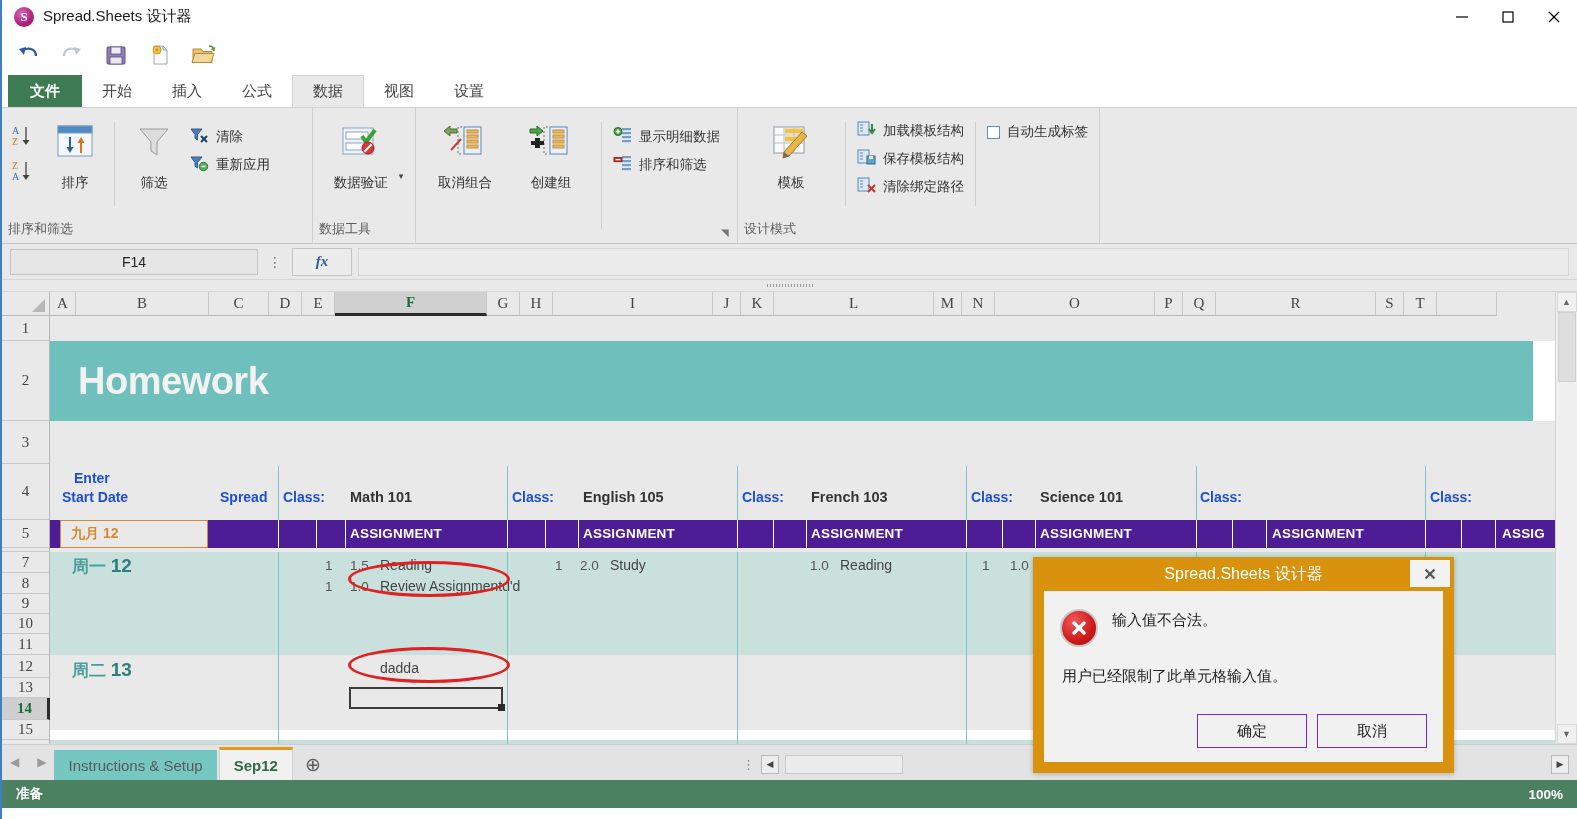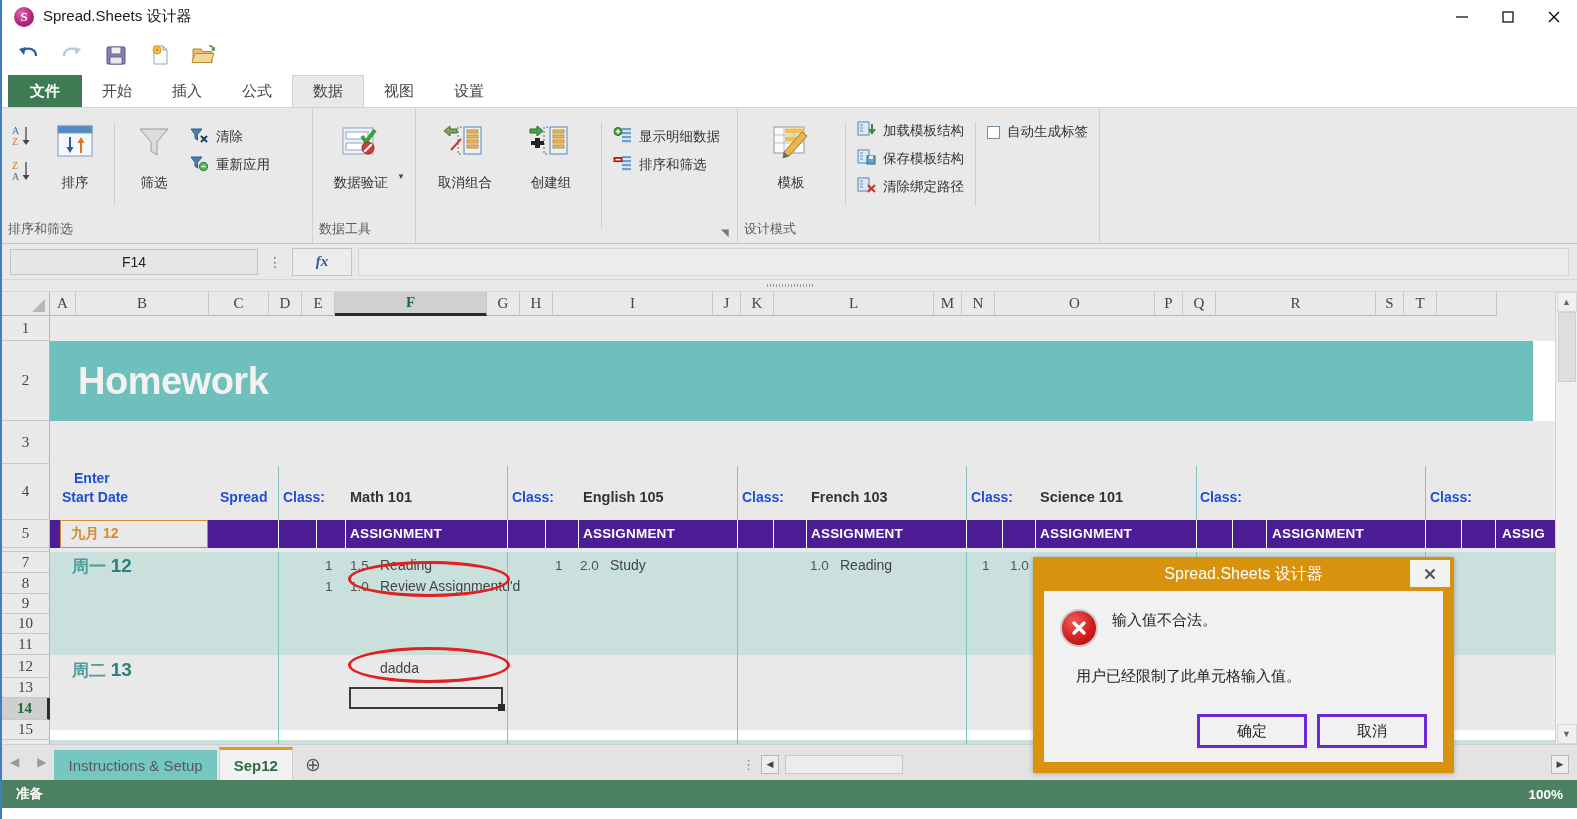--- a/index.html
+++ b/index.html
@@ -307,21 +307,21 @@
     border: 2px solid #c9c9c9;
     display: flex; align-items: center; justify-content: center;
     color: #fff; font-size: 22px; font-weight: bold; line-height: 1;
   }
   .dlg-lines { padding-top: 2px; }
   .dlg-line1 { font-size: 15px; color: #222; }
   .dlg-buttons {
     position: absolute; right: 16px; bottom: 14px; display: flex; gap: 10px;
   }
   .dlg-btn {
-    width: 110px; height: 34px; background: #f1f1f1; border: 3px solid #6d28d9;
+    width: 110px; height: 34px; background: #f1f1f1; border: 1px solid #6d28d9;
     display: flex; align-items: center; justify-content: center;
     font-size: 15px; color: #222;
   }
 </style>
 </head>
 <body>
 
 <div id="app">
 
   <div class="titlebar">
@@ -874,21 +874,21 @@
         <div class="err-icon">
           <svg width="22" height="22" viewBox="0 0 22 22">
             <line x1="6" y1="6" x2="16" y2="16" stroke="#fff" stroke-width="3.4" stroke-linecap="round"></line>
             <line x1="16" y1="6" x2="6" y2="16" stroke="#fff" stroke-width="3.4" stroke-linecap="round"></line>
           </svg>
         </div>
         <div class="dlg-lines">
           <div class="dlg-line1">输入值不合法。</div>
         </div>
       </div>
-      <div style="padding-left:32px;padding-top:20px;">
+      <div style="padding-left:18px;padding-top:20px;">
         <div class="dlg-line1">用户已经限制了此单元格输入值。</div>
       </div>
       <div class="dlg-buttons">
         <div class="dlg-btn">确定</div>
         <div class="dlg-btn">取消</div>
       </div>
     </div>
   </div>
 
 </div>

